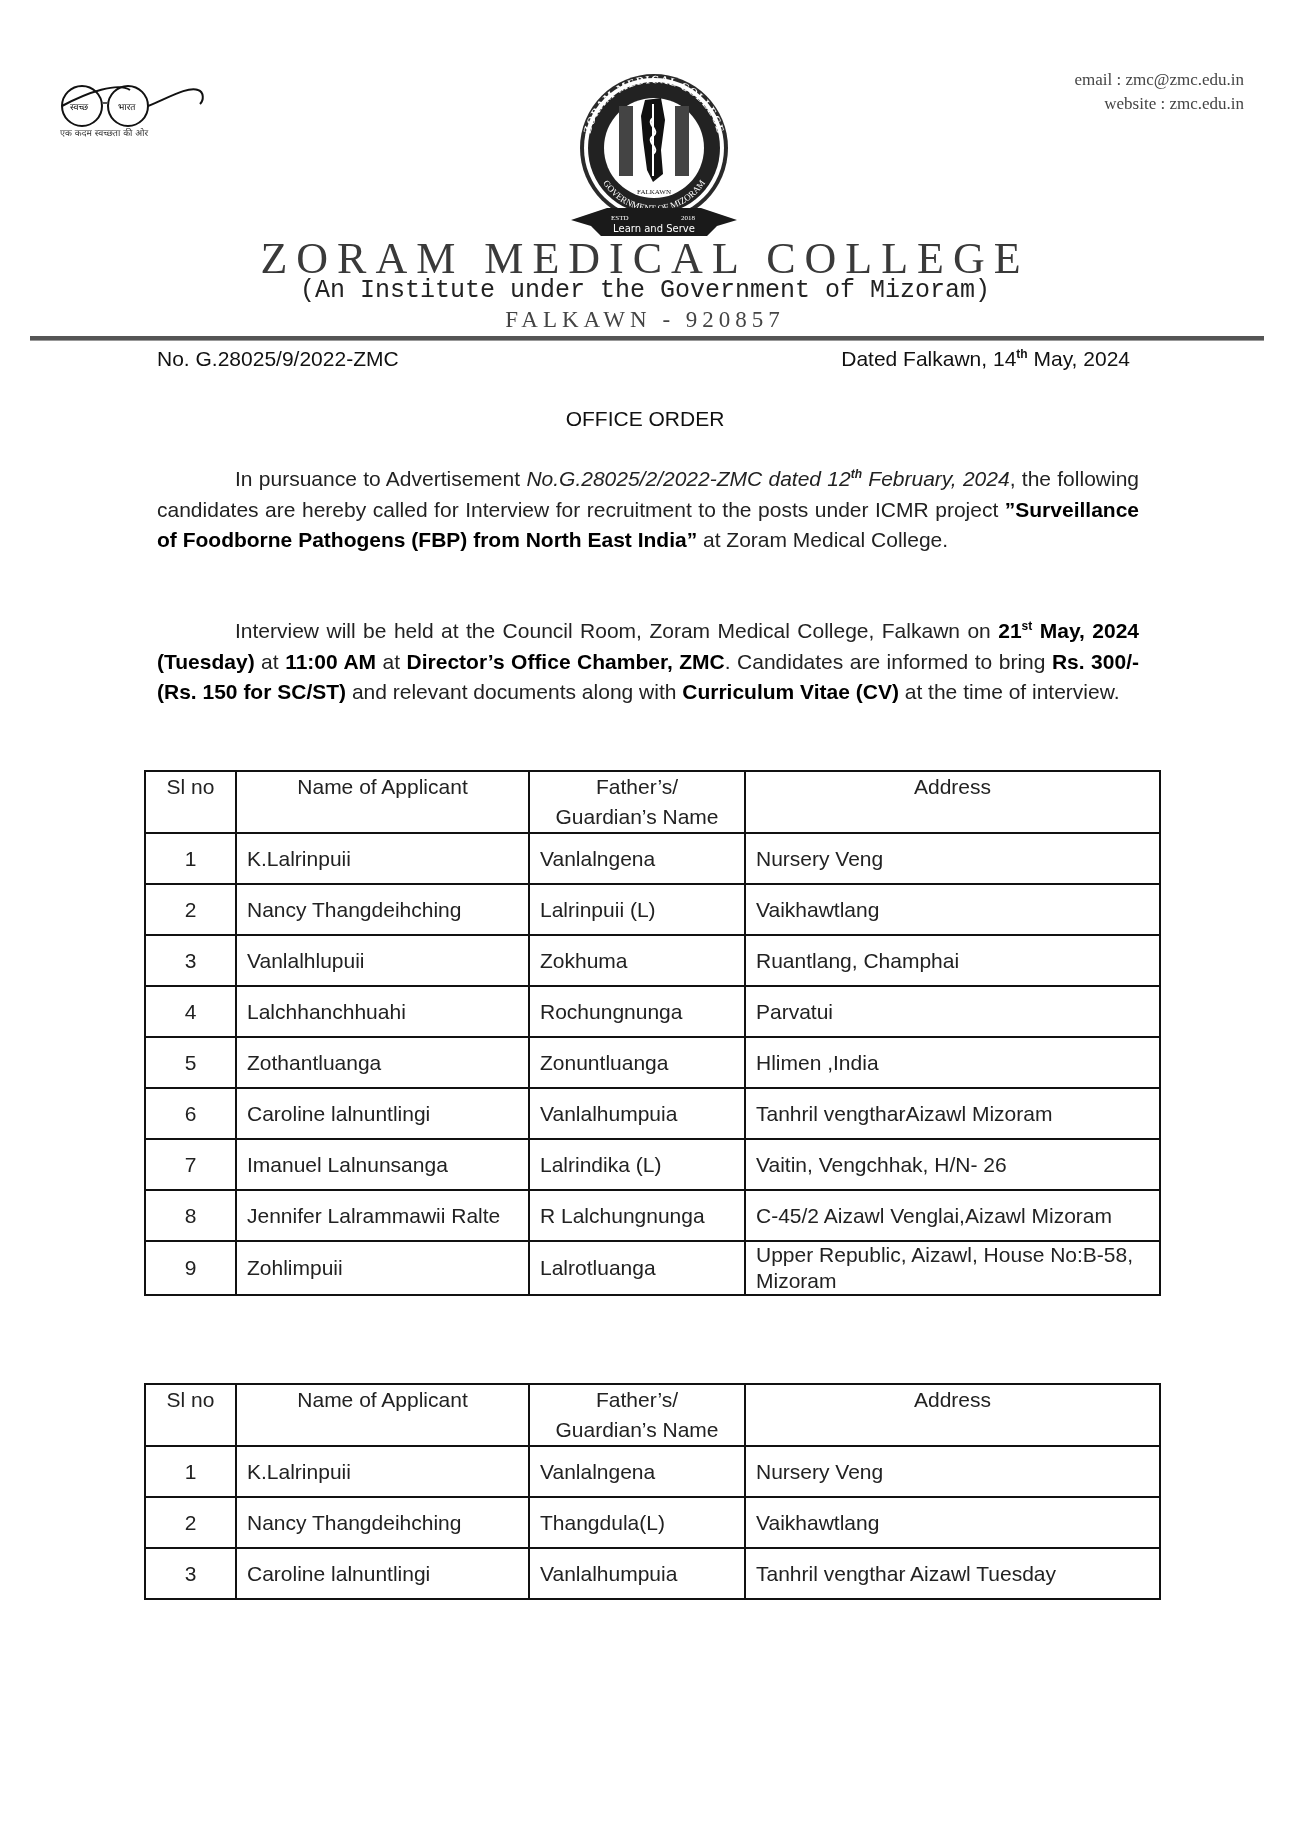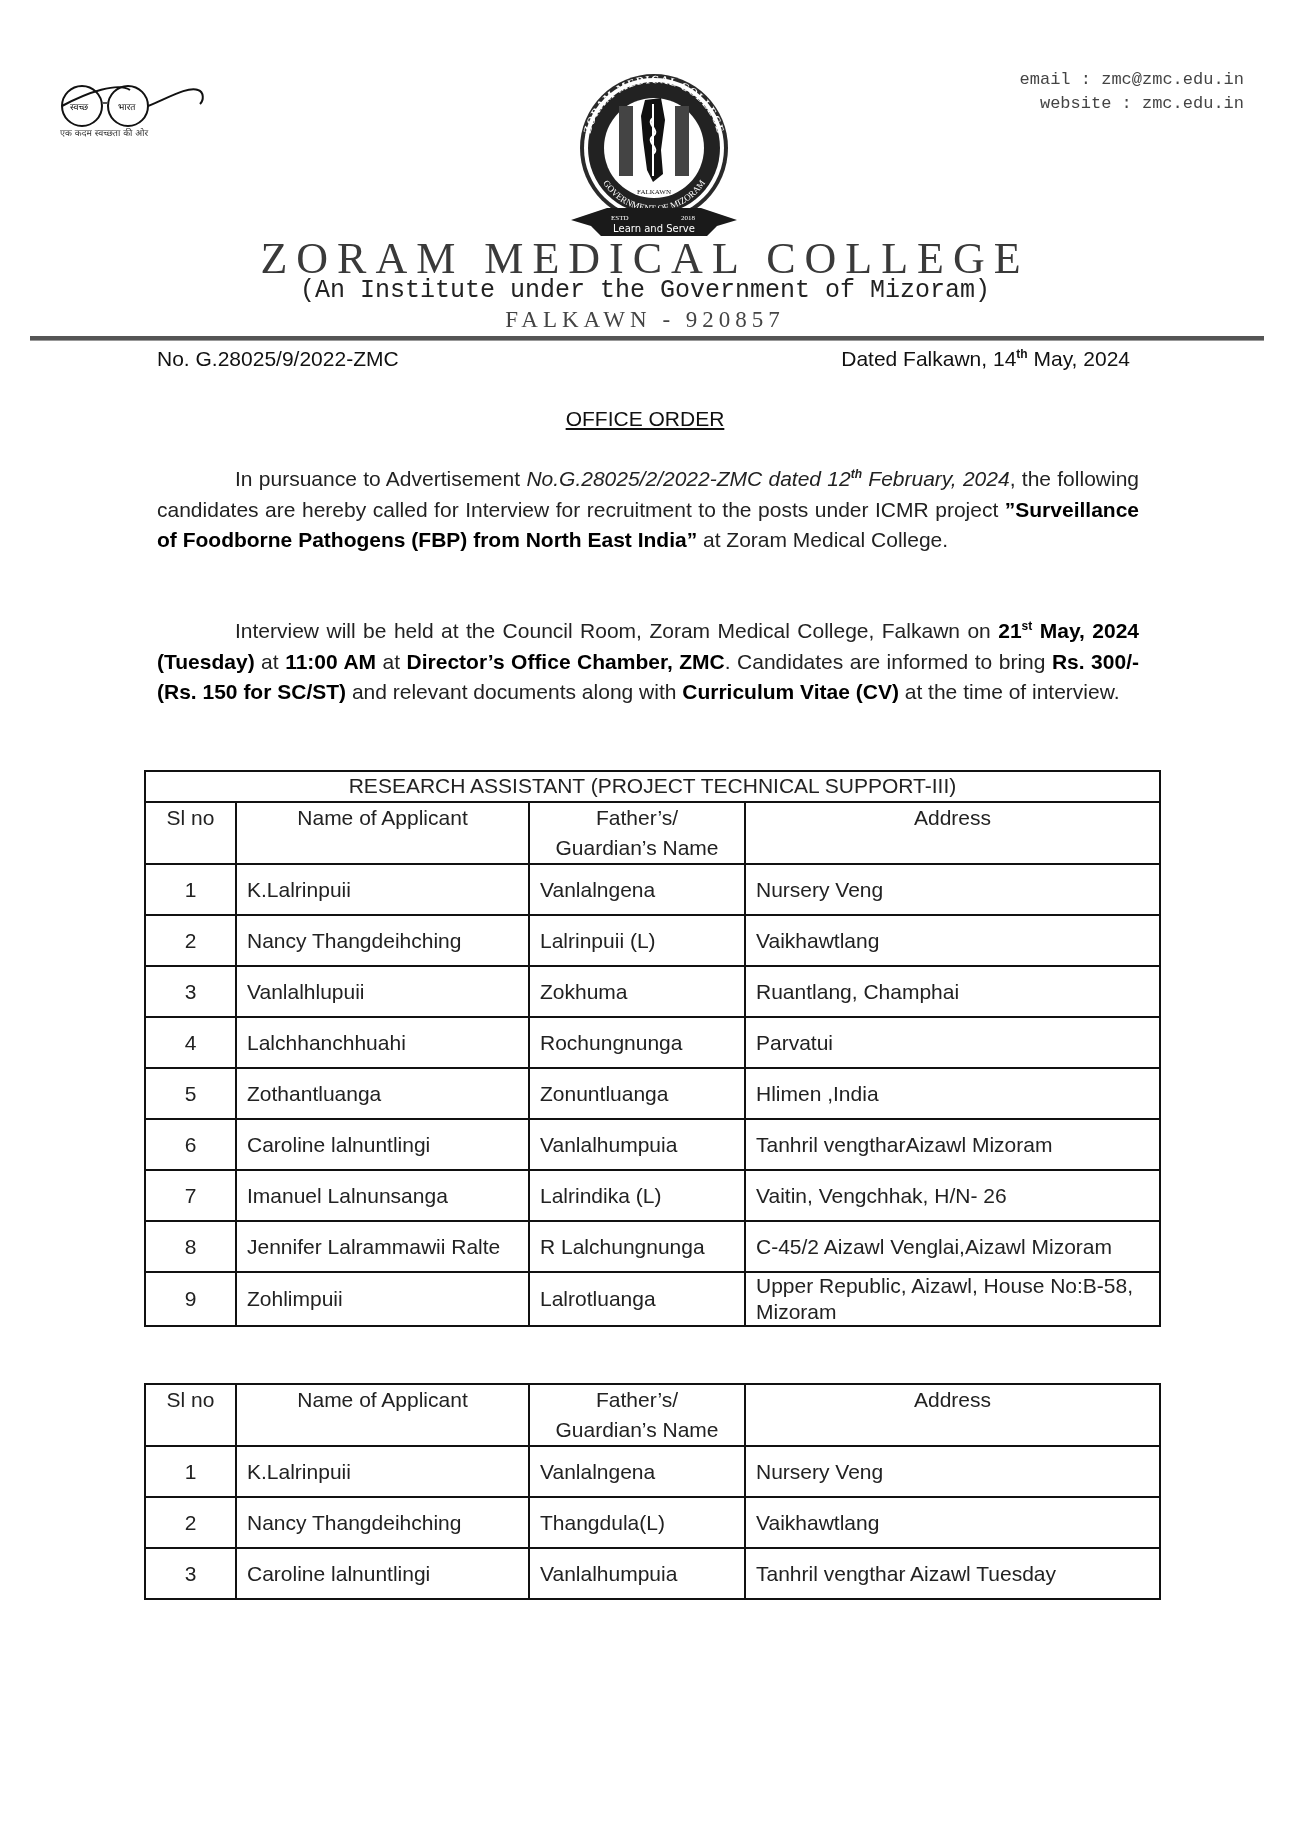--- a/index.html
+++ b/index.html
@@ -3,36 +3,36 @@
 <meta charset="utf-8">
 <style>
   html, body { margin: 0; padding: 0; background: #ffffff; }
   body { width: 1290px; height: 1825px; position: relative; overflow: hidden; color: #111; font-family: "Liberation Sans", sans-serif; }
 
   
   .swachh { position: absolute; left: 48px; top: 72px; width: 160px; height: 80px; }
   .swachh svg { width: 160px; height: 70px; }
   .swachh .tag { position: absolute; left: 12px; top: 54px; font-size: 9px; color: #333; font-family: "DejaVu Sans", sans-serif; white-space: nowrap; }
 
-  .contact { position: absolute; right: 46px; top: 68px; text-align: right; font-family: Liberation Mono, monospace; font-size: 17px; line-height: 24px; color: #444; }
+  .contact { position: absolute; right: 46px; top: 68px; text-align: right; font-family: Liberation Serif, serif; font-size: 17px; line-height: 24px; color: #444; }
 
   .emblem { position: absolute; left: 557px; top: 70px; width: 194px; height: 170px; }
 
   .college-name { position: absolute; left: 0; width: 1290px; top: 235px; text-align: center; font-family: "Liberation Serif", serif; font-size: 44px; letter-spacing: 9px; color: #3a3a3a; line-height: 48px; }
   .college-sub { position: absolute; left: 0; width: 1290px; top: 276px; text-align: center; font-family: Liberation Mono, monospace; font-size: 25px; color: #222; line-height: 30px; }
   .college-pin { position: absolute; left: 0; width: 1290px; top: 306px; text-align: center; font-family: "Liberation Serif", serif; font-size: 23px; letter-spacing: 5px; color: #444; line-height: 28px; }
   .rule { position: absolute; left: 30px; right: 26px; top: 336px; height: 4px; background: #555; border-bottom: 1px solid #999; }
 
   
   .ref { position: absolute; top: 344px; font-size: 21px; line-height: 30px; color: #111; }
   .ref.left { left: 157px; }
   .ref.right { right: 160px; }
   sup { font-size: 12px; line-height: 0; vertical-align: super; font-weight: bold; }
 
-  .title { position: absolute; left: 0; width: 1290px; top: 404px; text-align: center; font-size: 21px; text-decoration: underline; line-height: 30px; }
+  .title { position: absolute; left: 0; width: 1290px; top: 404px; text-align: center; font-size: 21px; line-height: 30px; }
 
   .para { position: absolute; left: 157px; width: 982px; font-size: 21px; line-height: 30.5px; text-align: justify; color: #222; }
   .para .indent { display: inline-block; width: 78px; }
   .para b { color: #000; }
   .p1 { top: 464px; }
   .p2 { top: 616px; }
 
   
   table.cand { position: absolute; left: 144px; width: 1017px; border-collapse: collapse; font-size: 21px; color: #222; }
   table.cand td, table.cand th { border: 2px solid #111; padding: 0 10px; font-weight: normal; }
@@ -108,23 +108,20 @@
 <div class="para p2"><span class="indent"></span><span>Interview will be held at the Council Room, Zoram Medical College, Falkawn on </span><b><span>21</span><sup>st</sup><span> May, 2024 (Tuesday)</span></b><span> at </span><b>11:00 AM</b><span> at </span><b>Director’s Office Chamber, ZMC</b><span>. Candidates are informed to bring </span><b>Rs. 300/- (Rs. 150 for SC/ST)</b><span> and relevant documents along with </span><b>Curriculum Vitae (CV)</b><span> at the time of interview.</span></div>
 
 <table class="cand t1">
   <colgroup>
       <col class="c1">
       <col class="c2">
       <col class="c3">
       <col>
     </colgroup>
   <thead>
-    <tr class="caption-row">
-        <th colspan="4">RESEARCH ASSISTANT (PROJECT TECHNICAL SUPPORT-III)</th>
-      </tr>
     <tr class="hdr">
       <th>Sl no</th>
       <th>Name of Applicant</th>
       <th><span>Father’s/</span><br><span>Guardian’s Name</span></th>
       <th>Address</th>
     </tr>
   </thead>
   <tbody>
       <tr>
         <td class="sl">1</td>

